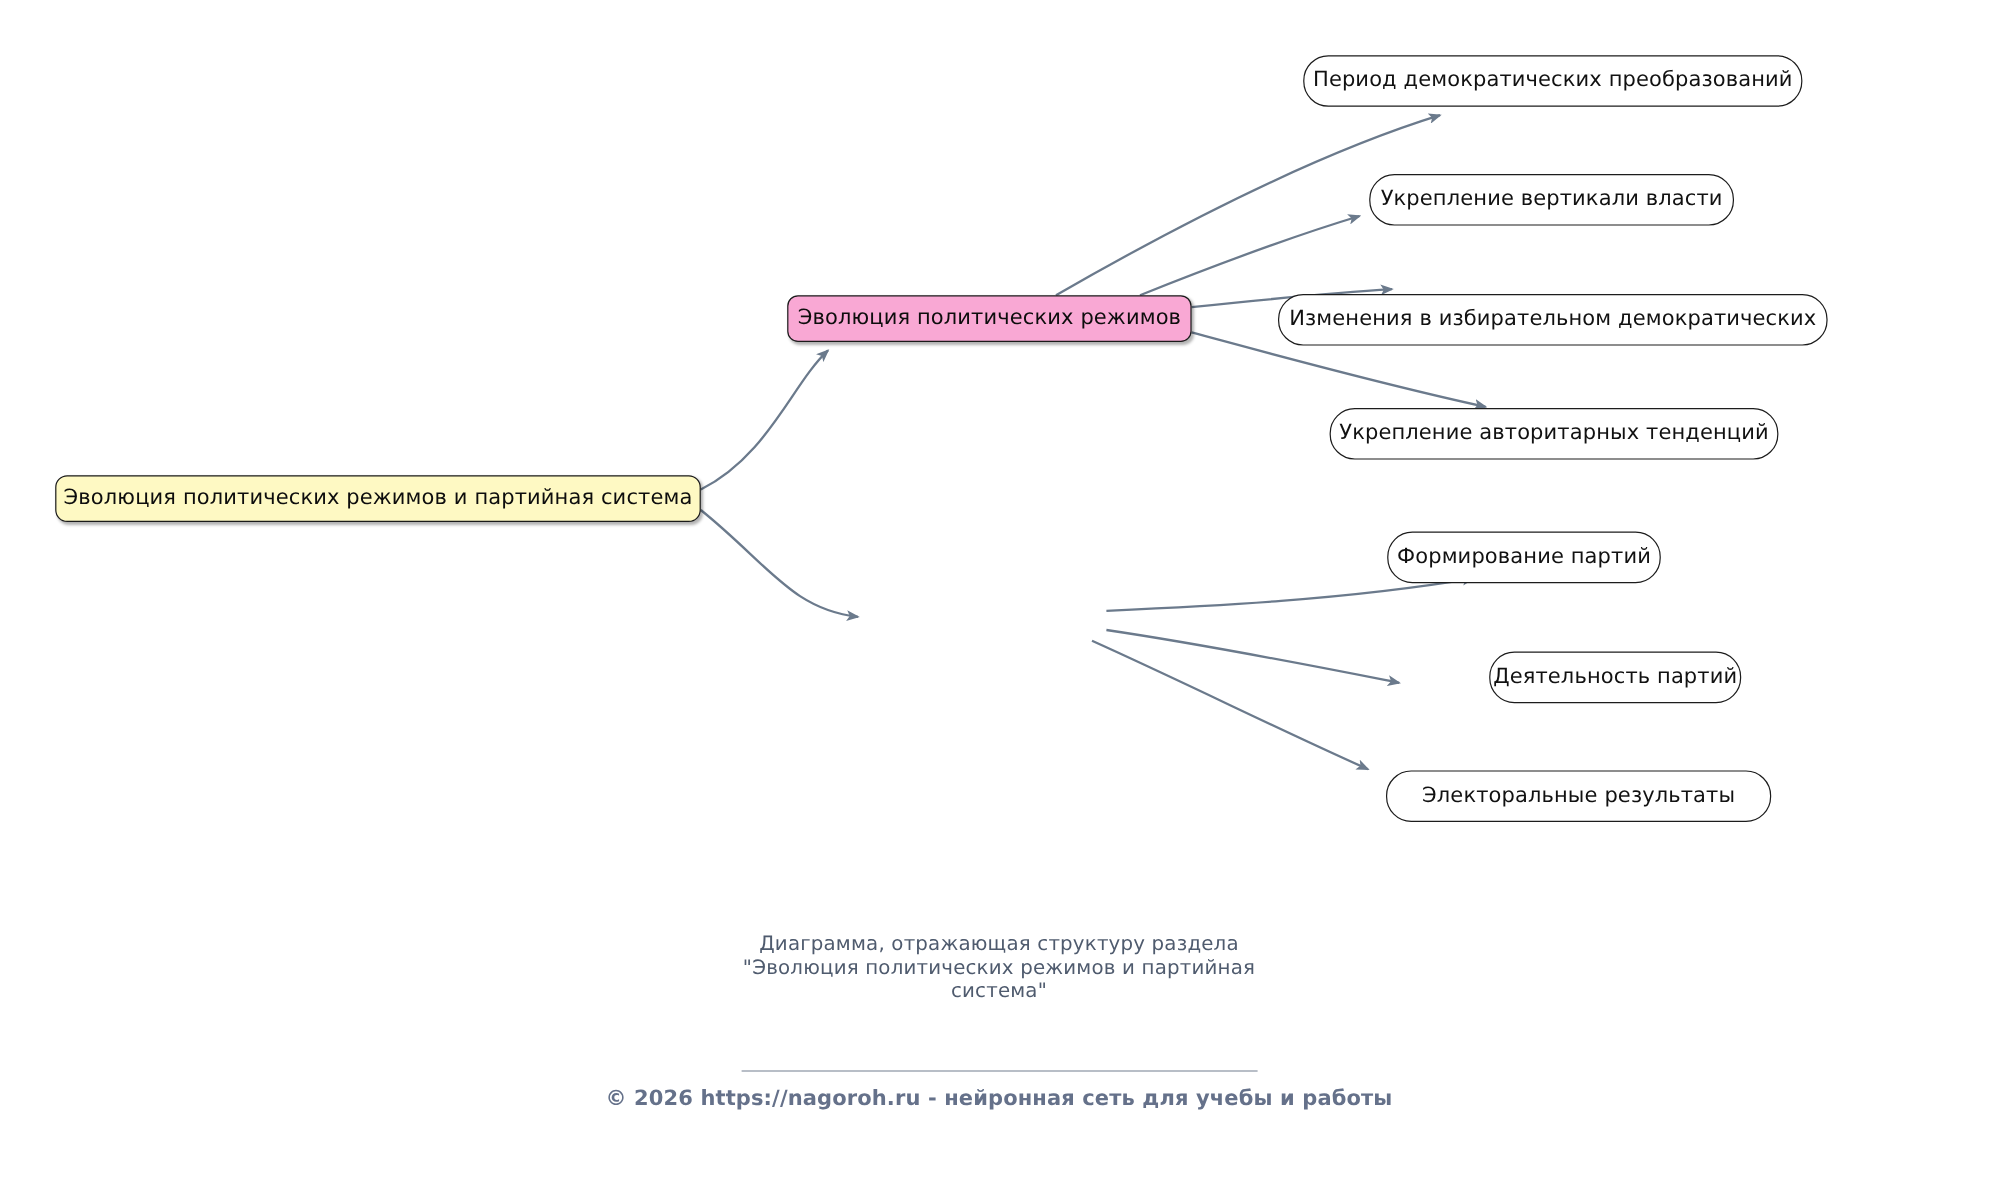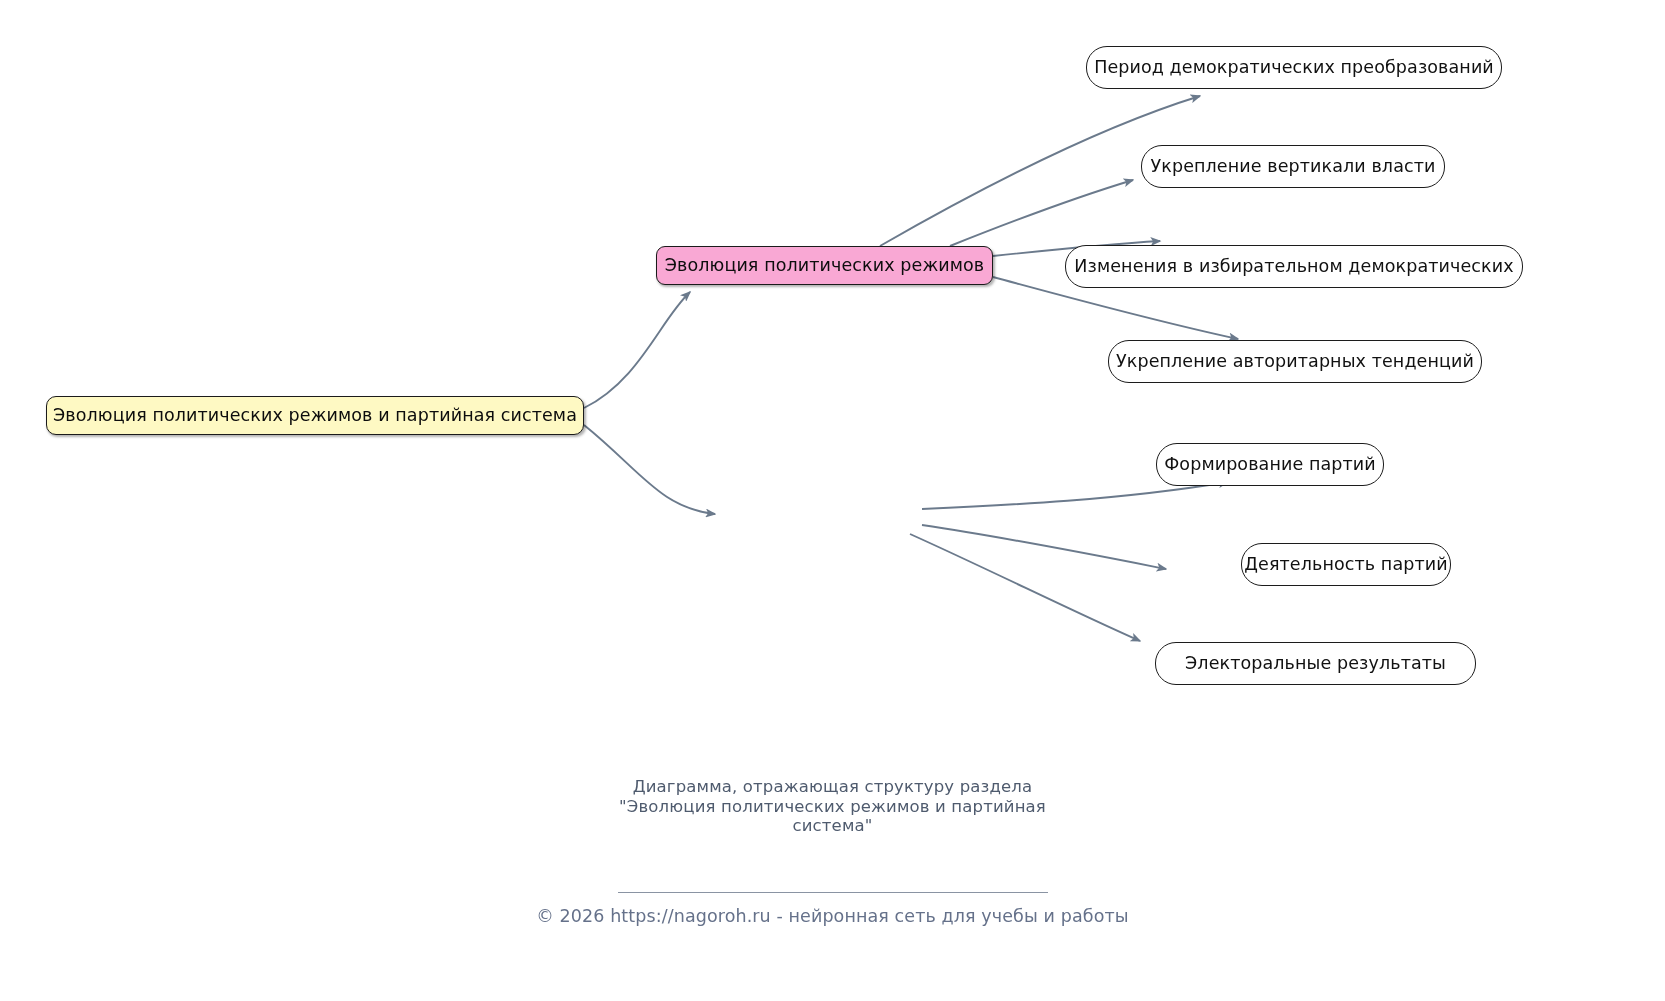--- a/index.html
+++ b/index.html
@@ -91,21 +91,21 @@
   }
   #caption-rule .rule-inner {
     width: 430px;
     margin: 0 auto;
     border-top: 1.4px solid #8a94a3;
   }
 
   #footer-line {
     top: 906px;
     font-size: 17.5px;
-    font-weight: normal;
+    font-weight: bold;
     color: #65718a;
     letter-spacing: 0.1px;
   }
 </style>
 </head>
 <body>
 
 <div id="canvas">
 
   <svg id="edges" viewBox="0 0 1665 1001" xmlns="http://www.w3.org/2000/svg">

